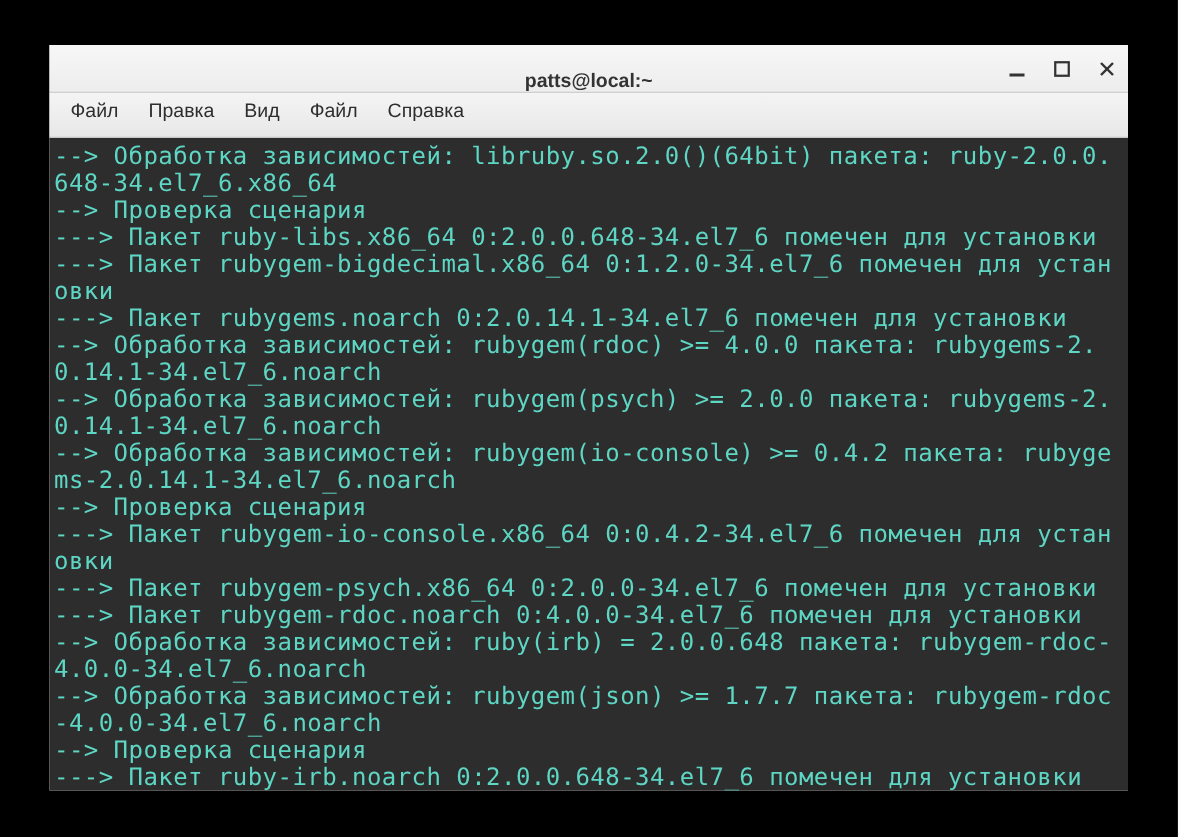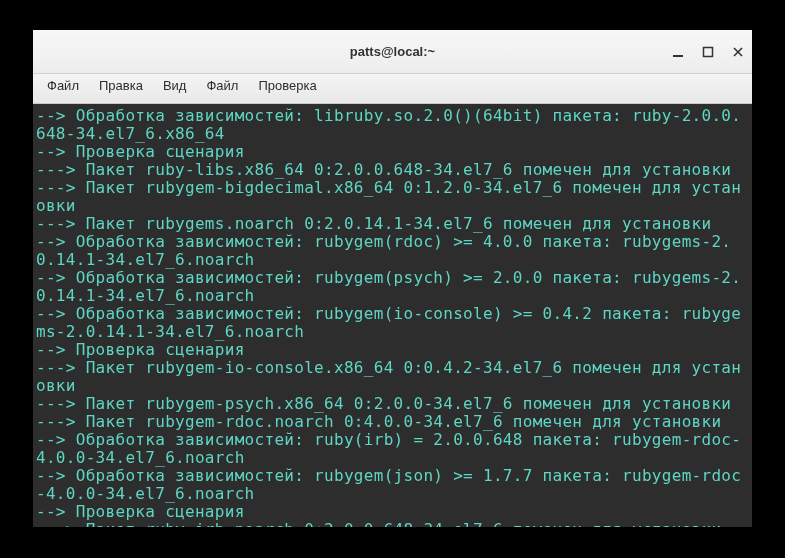--- a/index.html
+++ b/index.html
@@ -15,25 +15,25 @@
       left: 33px;
       top: 30px;
       width: 719px;
       height: 497px;
       background: #fff;
       display: flex;
       flex-direction: column;
       box-shadow: 0 0 4px rgba(0,0,0,0.4);
     }
     .titlebar {
-      height: 44px;
+      height: 32px;
       background: linear-gradient(to bottom, #f7f7f7, #ededed);
       border-bottom: 1px solid #d0d0d0;
       display: flex;
-      align-items: center;
+      align-items: flex-end;
       justify-content: center;
       position: relative;
     }
     .title {
       font-size: 13px;
       font-weight: bold;
       color: #333;
     }
     .window-controls {
       position: absolute;
@@ -107,21 +107,21 @@
             <line x1="10" y1="2" x2="2" y2="10" stroke="#333" stroke-width="1.6"></line>
           </svg>
       </div>
     </div>
   </div>
   <div class="menubar">
     <div class="menu-item">Файл</div>
     <div class="menu-item">Правка</div>
     <div class="menu-item">Вид</div>
     <div class="menu-item">Файл</div>
-    <div class="menu-item">Проверка</div>
+    <div class="menu-item">Справка</div>
   </div>
   <div class="terminal">
     <div class="terminal-content" id="terminal-output">--&gt; Обработка зависимостей: libruby.so.2.0()(64bit) пакета: ruby-2.0.0.648-34.el7_6.x86_64
 --&gt; Проверка сценария
 ---&gt; Пакет ruby-libs.x86_64 0:2.0.0.648-34.el7_6 помечен для установки
 ---&gt; Пакет rubygem-bigdecimal.x86_64 0:1.2.0-34.el7_6 помечен для установки
 ---&gt; Пакет rubygems.noarch 0:2.0.14.1-34.el7_6 помечен для установки
 --&gt; Обработка зависимостей: rubygem(rdoc) &gt;= 4.0.0 пакета: rubygems-2.0.14.1-34.el7_6.noarch
 --&gt; Обработка зависимостей: rubygem(psych) &gt;= 2.0.0 пакета: rubygems-2.0.14.1-34.el7_6.noarch
 --&gt; Обработка зависимостей: rubygem(io-console) &gt;= 0.4.2 пакета: rubygems-2.0.14.1-34.el7_6.noarch

